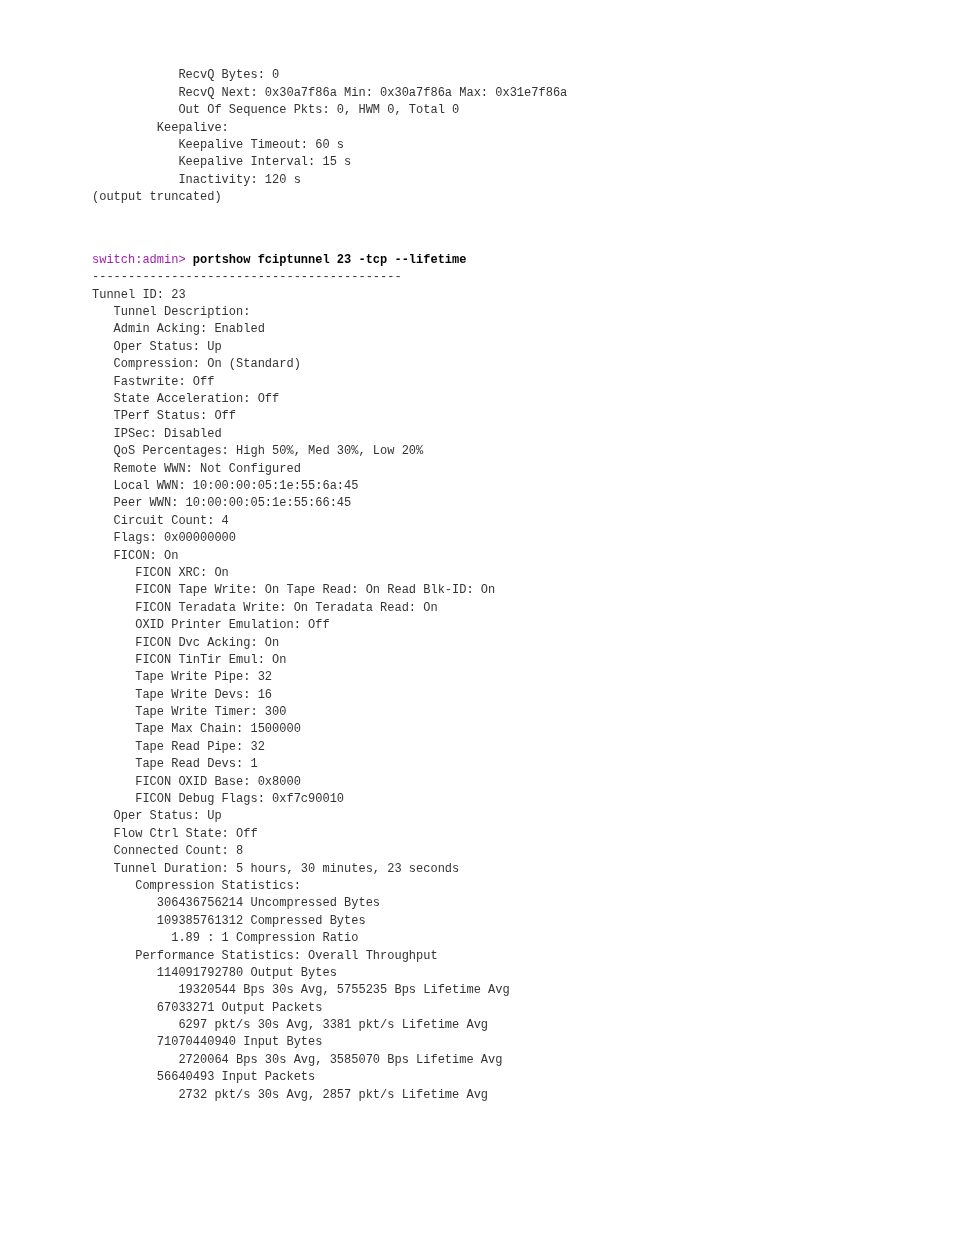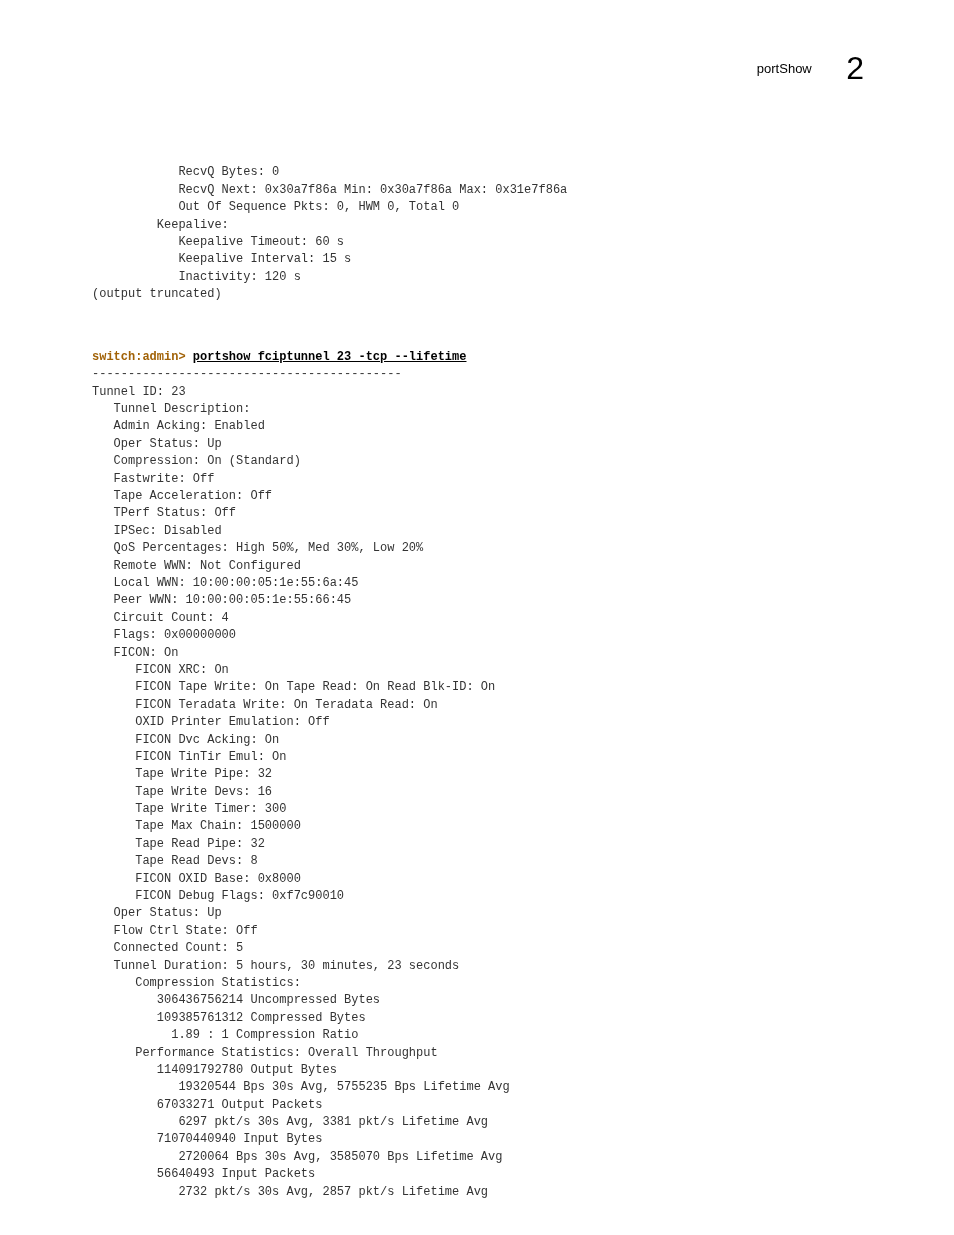--- a/index.html
+++ b/index.html
@@ -34,41 +34,35 @@
   }
   .terminal {
     font-family: "Courier New", Courier, monospace;
     font-size: 12px;
     color: #333;
     white-space: pre;
     line-height: 1.45;
     margin-left: 12px;
   }
   .prompt {
-    color: #a16207;
-    font-weight: bold;
+    color: #a21caf;
   }
   .cmd {
     font-weight: bold;
     color: #000;
-    text-decoration: underline;
   }
   .block2 {
     margin-top: 28px;
   }
 </style>
 </head>
 <body>
 
 <div class="page">
 
-  <div class="header">
-    <span class="header-text">portShow</span>
-    <span class="header-num">2</span>
-  </div>
 
   <div class="terminal">
 <span>            RecvQ Bytes: 0</span>
 <span>            RecvQ Next: 0x30a7f86a Min: 0x30a7f86a Max: 0x31e7f86a</span>
 <span>            Out Of Sequence Pkts: 0, HWM 0, Total 0</span>
 <span>         Keepalive:</span>
 <span>            Keepalive Timeout: 60 s</span>
 <span>            Keepalive Interval: 15 s</span>
 <span>            Inactivity: 120 s</span>
 <span>(output truncated)</span>
@@ -76,47 +70,47 @@
 
   <div class="terminal block2">
 <span><span class="prompt">switch:admin&gt; </span><span class="cmd">portshow fciptunnel 23 -tcp --lifetime</span></span>
 <span>-------------------------------------------</span>
 <span>Tunnel ID: 23</span>
 <span>   Tunnel Description:</span>
 <span>   Admin Acking: Enabled</span>
 <span>   Oper Status: Up</span>
 <span>   Compression: On (Standard)</span>
 <span>   Fastwrite: Off</span>
-<span>   Tape Acceleration: Off</span>
+<span>   State Acceleration: Off</span>
 <span>   TPerf Status: Off</span>
 <span>   IPSec: Disabled</span>
 <span>   QoS Percentages: High 50%, Med 30%, Low 20%</span>
 <span>   Remote WWN: Not Configured</span>
 <span>   Local WWN: 10:00:00:05:1e:55:6a:45</span>
 <span>   Peer WWN: 10:00:00:05:1e:55:66:45</span>
 <span>   Circuit Count: 4</span>
 <span>   Flags: 0x00000000</span>
 <span>   FICON: On</span>
 <span>      FICON XRC: On</span>
 <span>      FICON Tape Write: On Tape Read: On Read Blk-ID: On</span>
 <span>      FICON Teradata Write: On Teradata Read: On</span>
 <span>      OXID Printer Emulation: Off</span>
 <span>      FICON Dvc Acking: On</span>
 <span>      FICON TinTir Emul: On</span>
 <span>      Tape Write Pipe: 32</span>
 <span>      Tape Write Devs: 16</span>
 <span>      Tape Write Timer: 300</span>
 <span>      Tape Max Chain: 1500000</span>
 <span>      Tape Read Pipe: 32</span>
-<span>      Tape Read Devs: 8</span>
+<span>      Tape Read Devs: 1</span>
 <span>      FICON OXID Base: 0x8000</span>
 <span>      FICON Debug Flags: 0xf7c90010</span>
 <span>   Oper Status: Up</span>
 <span>   Flow Ctrl State: Off</span>
-<span>   Connected Count: 5</span>
+<span>   Connected Count: 8</span>
 <span>   Tunnel Duration: 5 hours, 30 minutes, 23 seconds</span>
 <span>      Compression Statistics:</span>
 <span>         306436756214 Uncompressed Bytes</span>
 <span>         109385761312 Compressed Bytes</span>
 <span>           1.89 : 1 Compression Ratio</span>
 <span>      Performance Statistics: Overall Throughput</span>
 <span>         114091792780 Output Bytes</span>
 <span>            19320544 Bps 30s Avg, 5755235 Bps Lifetime Avg</span>
 <span>         67033271 Output Packets</span>
 <span>            6297 pkt/s 30s Avg, 3381 pkt/s Lifetime Avg</span>

